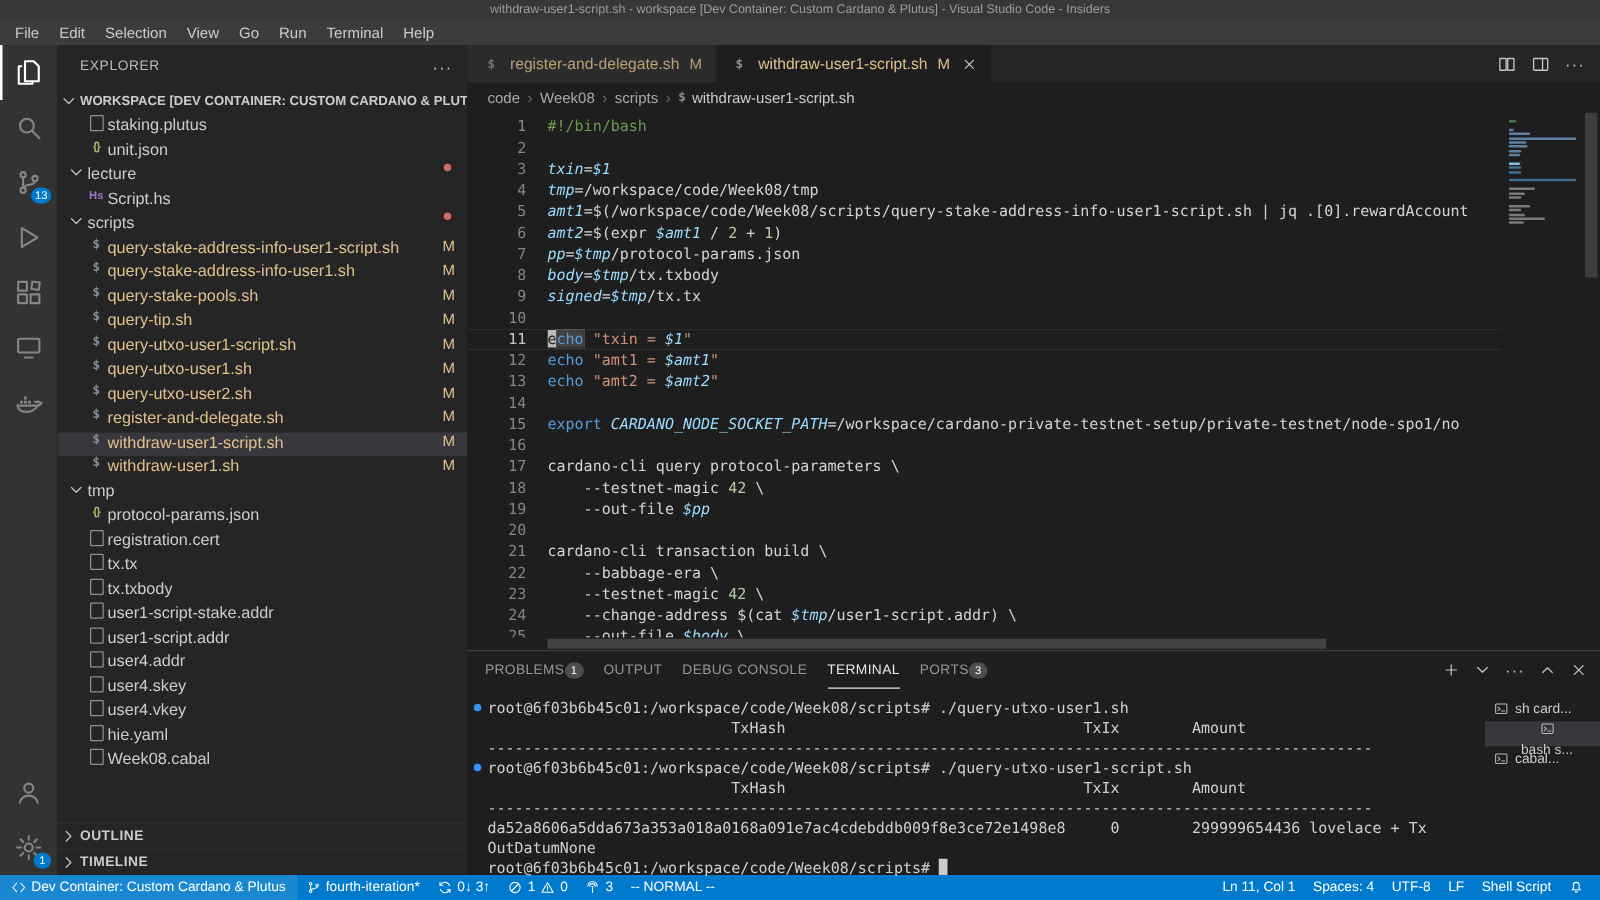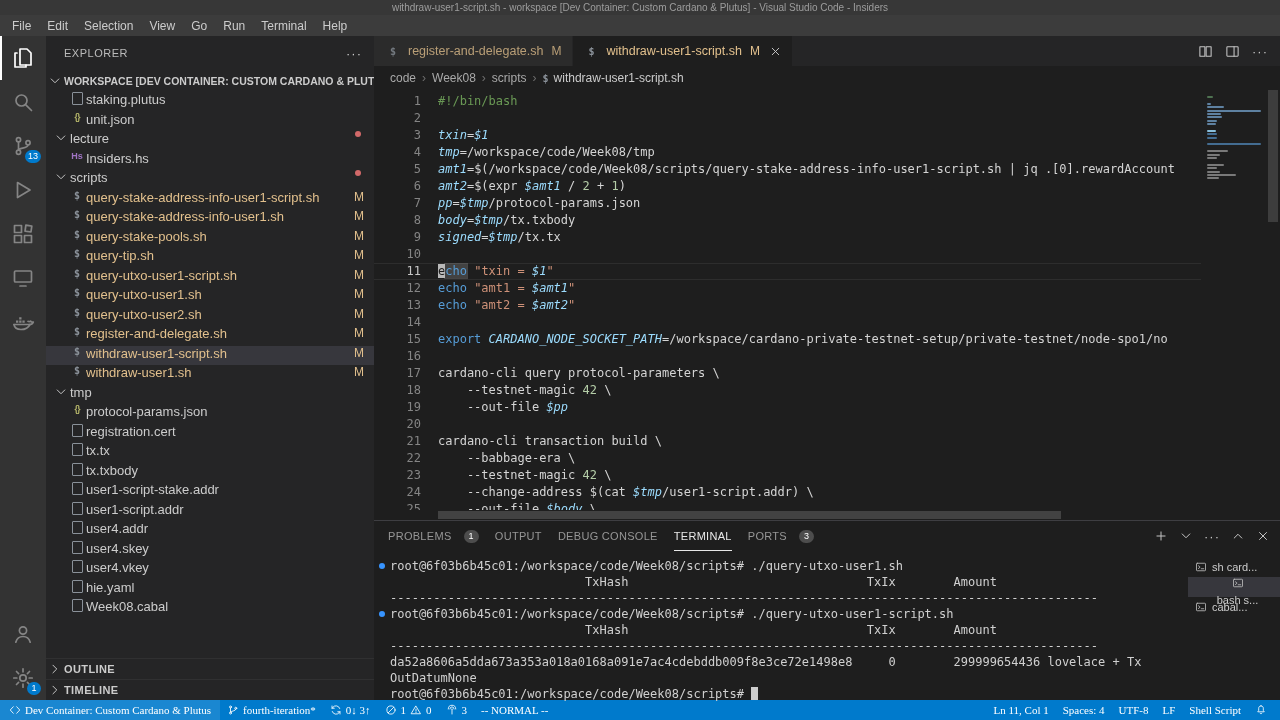--- a/index.html
+++ b/index.html
@@ -71,37 +71,37 @@
   .minimap{width:64px;flex:none;padding:6px 0 0 2px;position:relative;}
   .mm-line{height:2px;margin:0 0 1.4px 4px;border-radius:1px;opacity:.85;}
   .vscroll{width:13px;flex:none;position:relative;}
   .vthumb{position:absolute;top:0;left:1px;width:10px;height:132px;background:rgba(121,121,121,.35);}
   .hscroll{height:10px;flex:none;position:relative;}
   .hthumb{position:absolute;left:64px;top:1px;height:8px;width:623px;background:rgba(121,121,121,.4);}
   
   .panel{height:180px;flex:none;border-top:1px solid #3e3e42;display:flex;flex-direction:column;background:#1e1e1e;}
   .panel-header{height:30px;flex:none;display:flex;align-items:center;padding:0 10px 0 14px;font-size:11px;color:#969696;}
   #ptabs{display:flex;height:100%;}
-  .ptab{margin-right:16px;display:flex;align-items:center;gap:12px;height:100%;letter-spacing:.3px;}
+  .ptab{margin-right:16px;display:flex;align-items:center;gap:0;height:100%;letter-spacing:.3px;}
   .ptab.active{color:#e7e7e7;box-shadow:inset 0 -1px 0 #e7e7e7;}
   .pbadge{background:#4d4d4d;color:#ffffff;border-radius:8px;font-size:9px;line-height:13px;padding:0 5px;}
   .panel-actions{margin-left:auto;display:flex;align-items:center;gap:11px;color:#c5c5c5;}
   .pa-icon{width:14px;height:14px;}
   .panel-body{flex:1;display:flex;min-height:0;}
   .term-main{flex:1;min-width:0;padding:7px 0 0 16px;font-family:"DejaVu Sans Mono","Liberation Mono",monospace;font-size:12px;line-height:16px;color:#d0d0d0;overflow:hidden;}
   .tline{white-space:pre;position:relative;}
   .tdot{position:absolute;left:-11px;top:5px;width:6px;height:6px;border-radius:50%;background:#3794ff;}
   .tcursor{display:inline-block;width:7px;height:13px;background:#cccccc;vertical-align:-2px;}
   .term-tabs{width:92px;flex:none;padding-top:6px;font-size:11px;color:#cccccc;overflow:hidden;}
   .term-item{height:20px;display:flex;align-items:center;gap:5px;padding-left:7px;white-space:nowrap;}
   .term-item.active{background:#37373d;flex-direction:column;}
   .ti-icon{width:12px;height:12px;flex:none;color:#b9b9b9;}
   
   .statusbar{height:20px;flex:none;background:#007acc;color:#ffffff;display:flex;align-items:center;font-size:11px;}
-  .sb-left,.sb-right{display:flex;align-items:center;height:100%;font-family:Liberation Serif, serif;}
+  .sb-left,.sb-right{display:flex;align-items:center;height:100%;}
   .sb-right{margin-left:auto;padding-right:6px;}
   .sb-item{padding:0 7px;display:flex;align-items:center;gap:4px;height:100%;white-space:nowrap;}
   .sb-item.remote{background:rgba(255,255,255,.10);padding:0 9px;}
   .sb-icon{width:12px;height:12px;}
 </style>
 </head>
 <body>
 
 <div class="app">
   <div class="titlebar">
@@ -233,21 +233,21 @@
               <svg viewBox="0 0 24 24" fill="none" stroke="currentColor" stroke-width="1.7" stroke-linecap="round" stroke-linejoin="round">
                 <path d="M5.5 8.5 12 15l6.5-6.5"></path>
               </svg>
             </span>
             <span class="tlabel">lecture</span>
             <span class="tdotmark"></span>
           </div>
           <div class="trow">
             <span class="tindent"></span>
             <span class="ficon fi-hs">Hs</span>
-            <span class="tlabel">Insiders.hs</span>
+            <span class="tlabel">Script.hs</span>
           </div>
           <div class="trow">
             <span class="icon chev">
               <svg viewBox="0 0 24 24" fill="none" stroke="currentColor" stroke-width="1.7" stroke-linecap="round" stroke-linejoin="round">
                 <path d="M5.5 8.5 12 15l6.5-6.5"></path>
               </svg>
             </span>
             <span class="tlabel">scripts</span>
             <span class="tdotmark"></span>
           </div>

